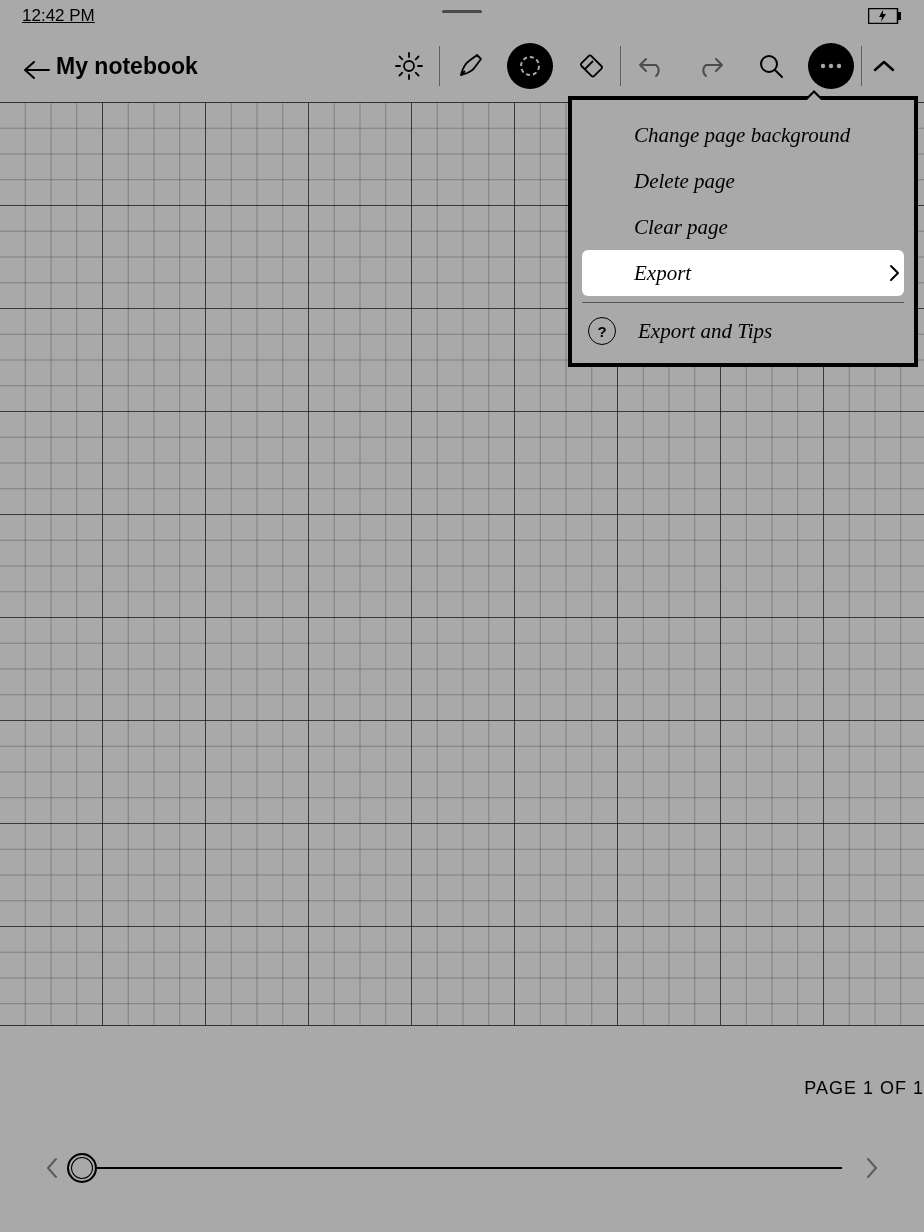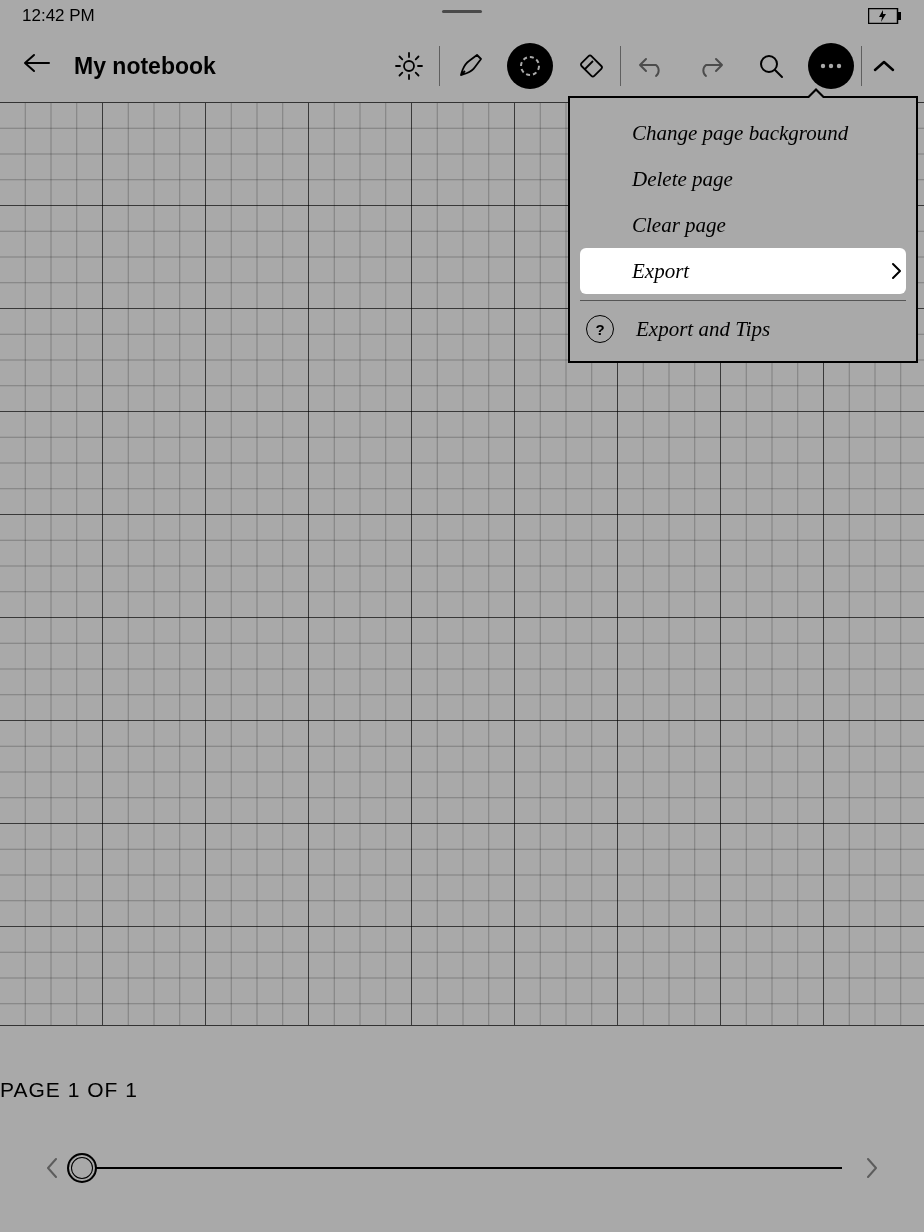--- a/index.html
+++ b/index.html
@@ -1,59 +1,59 @@
 <!DOCTYPE html>
 <html><head>
   <meta charset="utf-8">
   <style>
     * { box-sizing: border-box; margin: 0; padding: 0; }
     html, body { width: 924px; height: 1232px; overflow: hidden; font-family: Georgia, 'Times New Roman', serif; background: #a9a9a9; }
     .screen { position: relative; width: 924px; height: 1232px; background: #a9a9a9; }
 
     
-    .statusbar { position: absolute; top: 0; left: 0; right: 0; height: 28px; display: flex; align-items: center; justify-content: space-between; padding: 16px 22px; }
+    .statusbar { position: absolute; top: 0; left: 0; right: 0; height: 28px; display: flex; align-items: center; justify-content: space-between; padding: 16px 22px; text-decoration: underline; }
     .statusbar .time { font-family: Arial, sans-serif; font-size: 17px; color: #000; }
     .statusbar .notch { position: absolute; left: 50%; top: 10px; transform: translateX(-50%); width: 40px; height: 3px; background: #4a4a4a; border-radius: 2px; }
     .statusbar .battery { display:flex; align-items:center; }
 
     
     .toolbar { position: absolute; top: 36px; left: 0; right: 0; height: 60px; display: flex; align-items: center; padding: 0 18px 0 22px; }
-    .toolbar .left { display: flex; align-items: flex-start; gap: 24px; }
+    .toolbar .left { display: flex; align-items: flex-end; gap: 6px; }
     .toolbar .title { font-family: Arial, Helvetica, sans-serif; font-weight: 700; font-size: 23px; color: #000; }
     .toolbar .right { margin-left: auto; display: flex; align-items: center; gap: 0; }
     .tool { width: 60px; height: 52px; display:flex; align-items:center; justify-content:center; position:relative; }
     .divider { width:1px; height:40px; background:#5f5f5f; margin:0 0px; }
     .circle-btn { width: 46px; height: 46px; border-radius: 50%; background:#000; display:flex; align-items:center; justify-content:center; }
 
     
     .canvas { position:absolute; top: 102px; left:0; right:0; height: 924px; border-top:1.5px solid #333; border-bottom:1.5px solid #333;
       background-color:#a9a9a9;
       background-image:
         linear-gradient(to right, rgba(0,0,0,.55) 1px, transparent 1px),
         linear-gradient(to bottom, rgba(0,0,0,.55) 1px, transparent 1px),
         linear-gradient(to right, rgba(0,0,0,.25) 1px, transparent 1px),
         linear-gradient(to bottom, rgba(0,0,0,.25) 1px, transparent 1px);
       background-size: 103px 103px, 103px 103px, 25.75px 25.75px, 25.75px 25.75px;
       background-position: -1px -1px, -1px -1px, -1px -1px, -1px -1px;
     }
 
     
-    .menu { position:absolute; top: 96px; left: 568px; width: 350px; background:#a9a9a9; border:2px solid #000000; z-index:20; padding: 12px 10px 14px 10px; }
+    .menu { position:absolute; top: 96px; left: 568px; width: 350px; background:#a9a9a9; border:4px solid #000000; z-index:20; padding: 12px 10px 14px 10px; }
     .menu::before { content:""; position:absolute; top:-10px; right:90px; width:0; height:0; border-left:10px solid transparent; border-right:10px solid transparent; border-bottom:10px solid #000; }
     .menu::after { content:""; position:absolute; top:-7px; right:91px; width:0; height:0; border-left:9px solid transparent; border-right:9px solid transparent; border-bottom:9px solid #a9a9a9; }
     .menu-item { height:46px; display:flex; align-items:center; padding: 0 18px 0 52px; font-style: italic; font-size: 21px; color:#000; border-radius:6px; cursor:pointer; }
     .menu-item.active { background:#fff; padding-right:4px; justify-content:space-between; }
     .menu-item.active .chev { display:flex; }
     .menu-item .chev { display:none; }
     .menu-sep { height:1px; background:#555; margin: 6px 0 10px 0; }
     .menu-hints { display:flex; align-items:center; padding: 4px 18px 4px 6px; gap: 22px; font-style: italic; font-size: 21px; }
     .qmark { width:28px; height:28px; border:1.5px solid #000; border-radius:50%; display:flex; align-items:center; justify-content:center; font-family: Arial; font-style:normal; font-weight:bold; font-size:15px; }
 
     
-    .pager-label { position:absolute; left:0; right:0; top: 1078px; text-align:left; font-family: Arial, Helvetica, sans-serif; font-size:21px; letter-spacing: 1px; color:#000; }
+    .pager-label { position:absolute; left:0; right:0; top: 1078px; text-align:right; font-family: Arial, Helvetica, sans-serif; font-size:18px; letter-spacing: 1px; color:#000; }
     .pager { position:absolute; left:40px; right:40px; top: 1156px; display:flex; align-items:center; gap: 18px; }
     .pager .track { flex:1; height:2px; background:#000; position:relative; }
     .pager .thumb { position:absolute; left:0; top:50%; transform:translate(-50%,-50%); width:30px; height:30px; border:2px solid #000; border-radius:50%; background:#a9a9a9; box-shadow: inset 0 0 0 2px #a9a9a9, inset 0 0 0 3px #000; }
     .pager .nav { width:24px; height:24px; display:flex; align-items:center; justify-content:center; opacity:.45; }
 
     svg { display:block; }
   </style>
 </head>
 <body>
 

